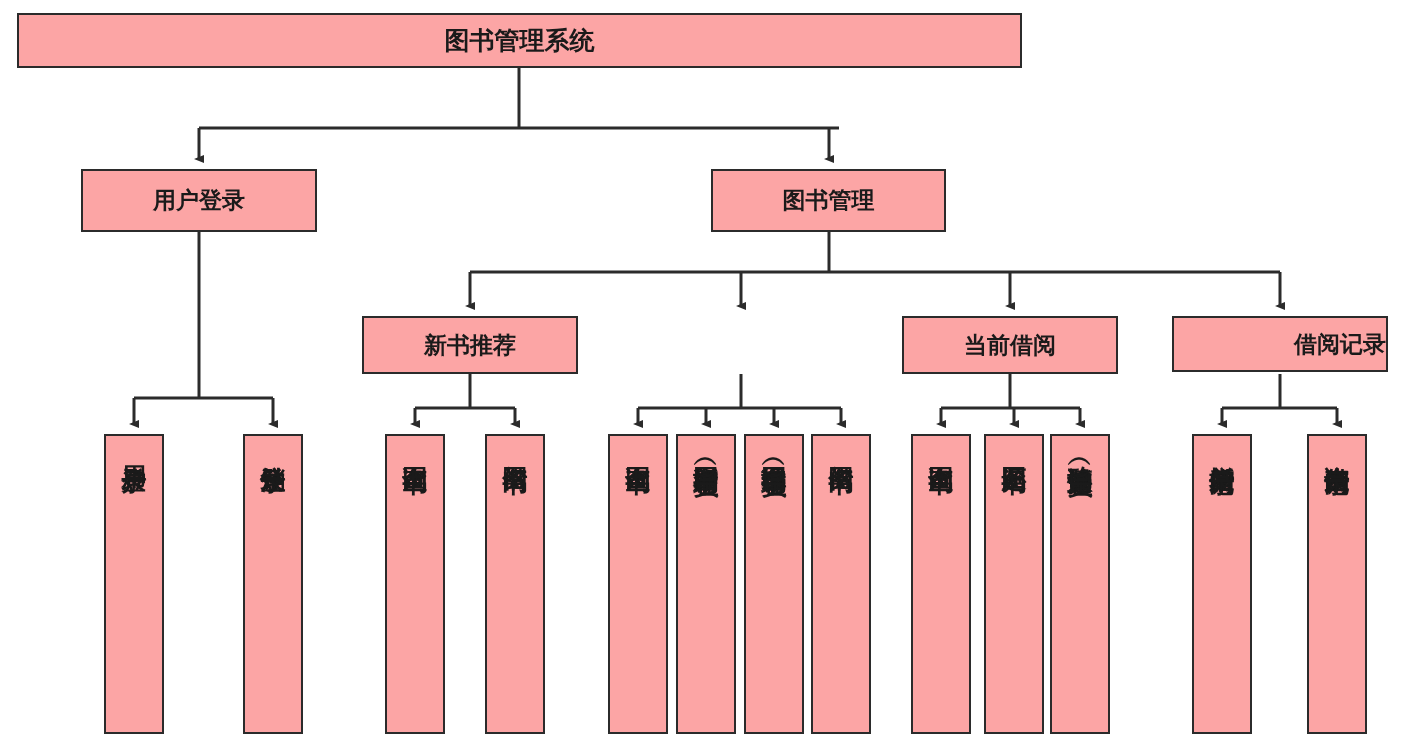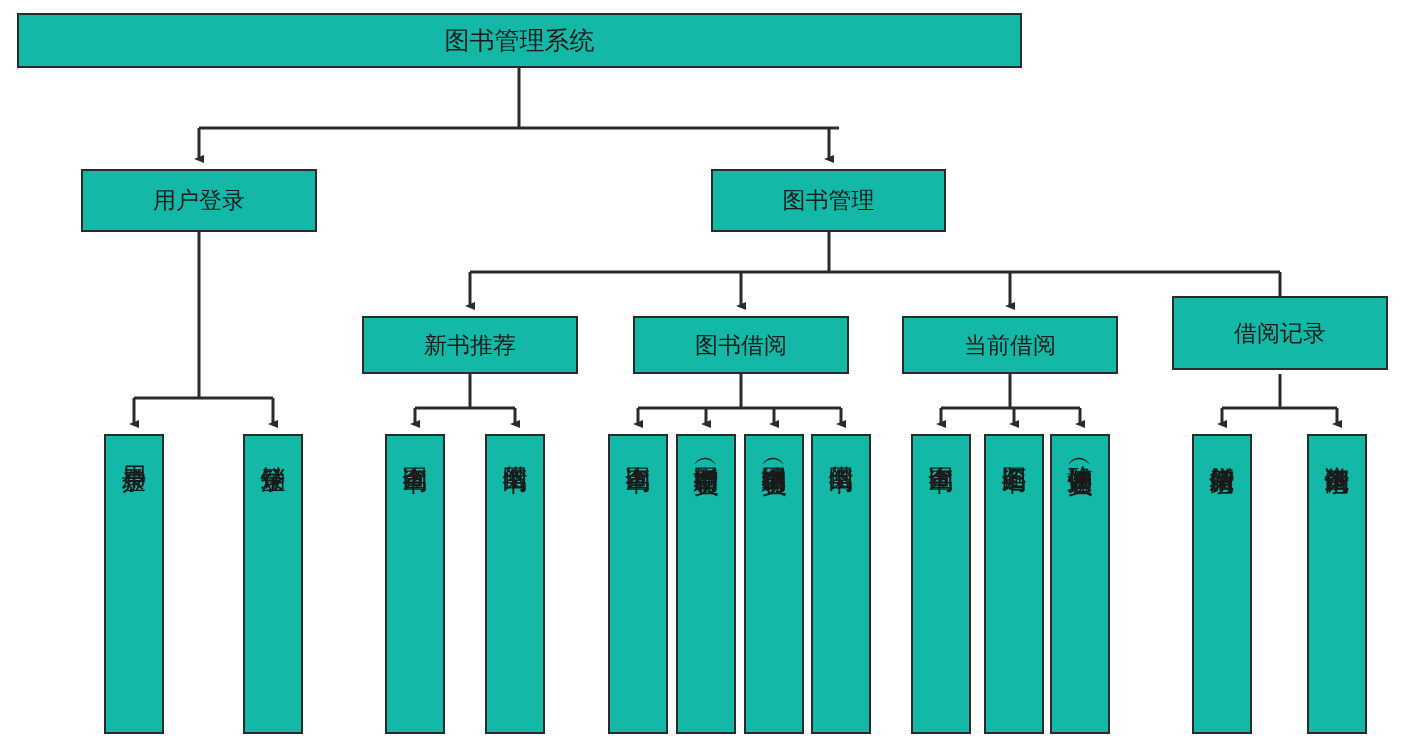--- a/index.html
+++ b/index.html
@@ -21,25 +21,26 @@
     position: absolute;
     left: 0;
     top: 0;
     width: 1405px;
     height: 747px;
   }
   .node {
     position: absolute;
     box-sizing: border-box;
     border: 2px solid #2b2b2b;
-    background: #14b8a6;
+    background: #fca5a5;
     display: flex;
     align-items: center;
     justify-content: center;
     color: #1a1a1a;
+    font-weight: bold;
   }
   .node .label {
     display: block;
     text-align: center;
     line-height: 1.22;
   }
   .node-root .label { font-size: 25px; }
   .node-l2 .label { font-size: 23px; }
   .node-l3 .label { font-size: 23px; }
   .node-leaf {
@@ -125,27 +126,24 @@
   <div class="node node-l2" id="n-l2-0" style="left: 81px; top: 169px; width: 236px; height: 63px;">
     <span class="label">用户登录</span>
   </div>
   <div class="node node-l2" id="n-l2-1" style="left: 711px; top: 169px; width: 235px; height: 63px;">
     <span class="label">图书管理</span>
   </div>
 
   <div class="node node-l3" id="n-l3-0" style="left: 362px; top: 316px; width: 216px; height: 58px; justify-content: center;">
     <span class="label">新书推荐</span>
   </div>
-  <div class="node node-l3" id="n-l3-1" style="left: 633px; top: 316px; width: 216px; height: 58px;">
-    <span class="label">图书借阅</span>
-  </div>
   <div class="node node-l3" id="n-l3-2" style="left: 902px; top: 316px; width: 216px; height: 58px;">
     <span class="label">当前借阅</span>
   </div>
-  <div class="node node-l3" id="n-l3-3" style="left: 1172px; top: 296px; width: 216px; height: 74px;">
+  <div class="node node-l3" id="n-l3-3" style="left: 1172px; top: 316px; width: 216px; height: 56px; justify-content: flex-end;">
     <span class="label">借阅记录</span>
   </div>
 
   <div class="node node-leaf" id="n-lf-0" style="left: 104px; top: 434px; width: 60px; height: 300px;">
     <span class="label">用户登录</span>
   </div>
   <div class="node node-leaf" id="n-lf-1" style="left: 243px; top: 434px; width: 60px; height: 300px;">
     <span class="label">注销登录</span>
   </div>
   <div class="node node-leaf" id="n-lf-2" style="left: 385px; top: 434px; width: 60px; height: 300px;">

